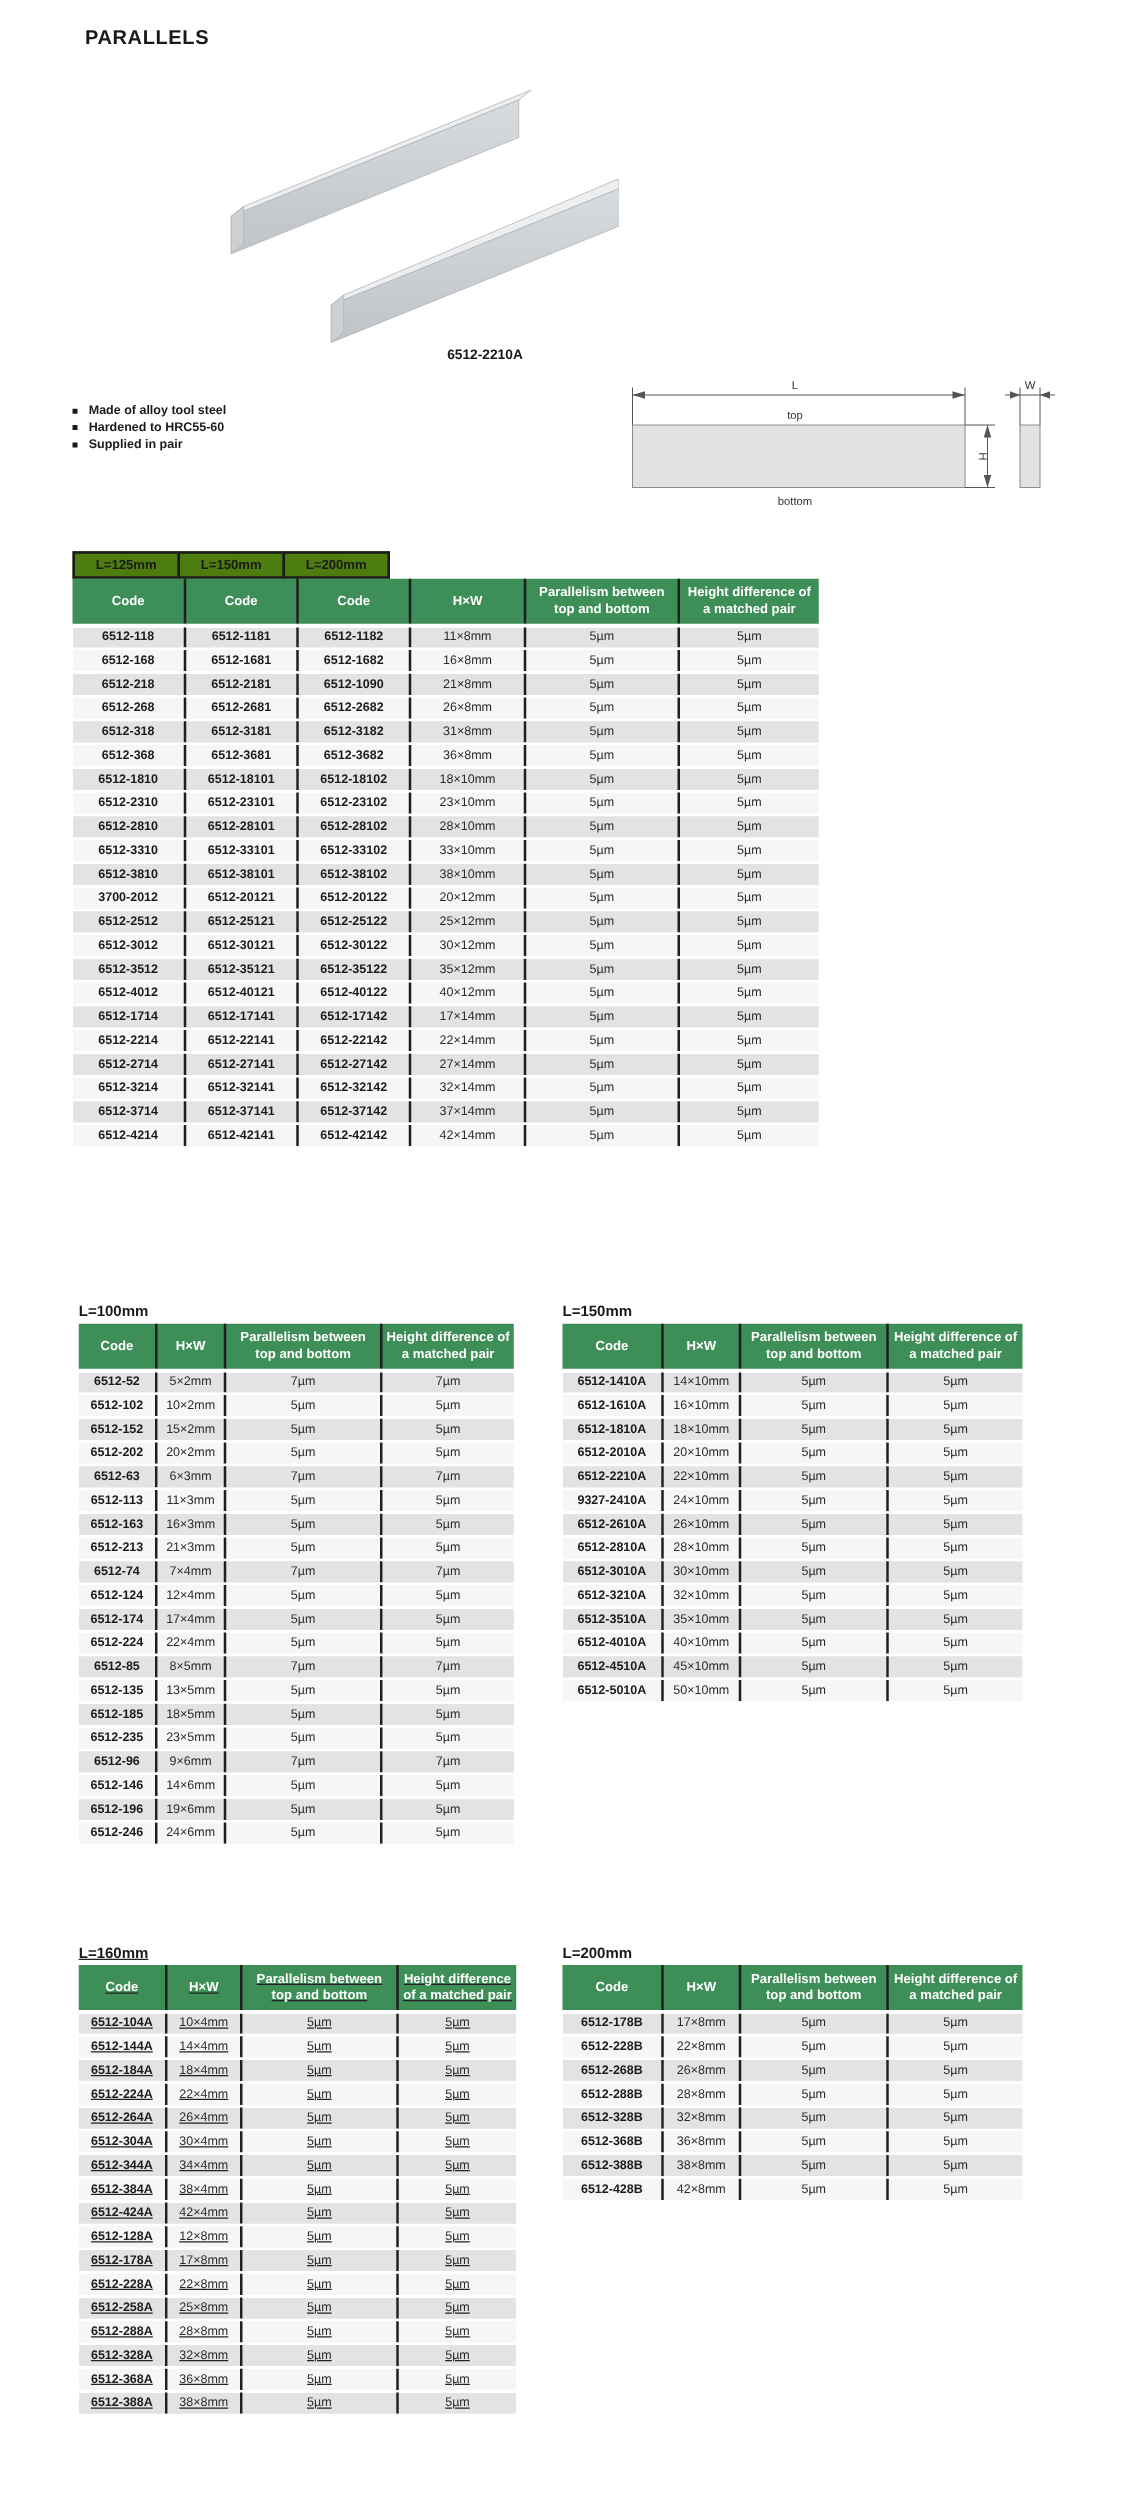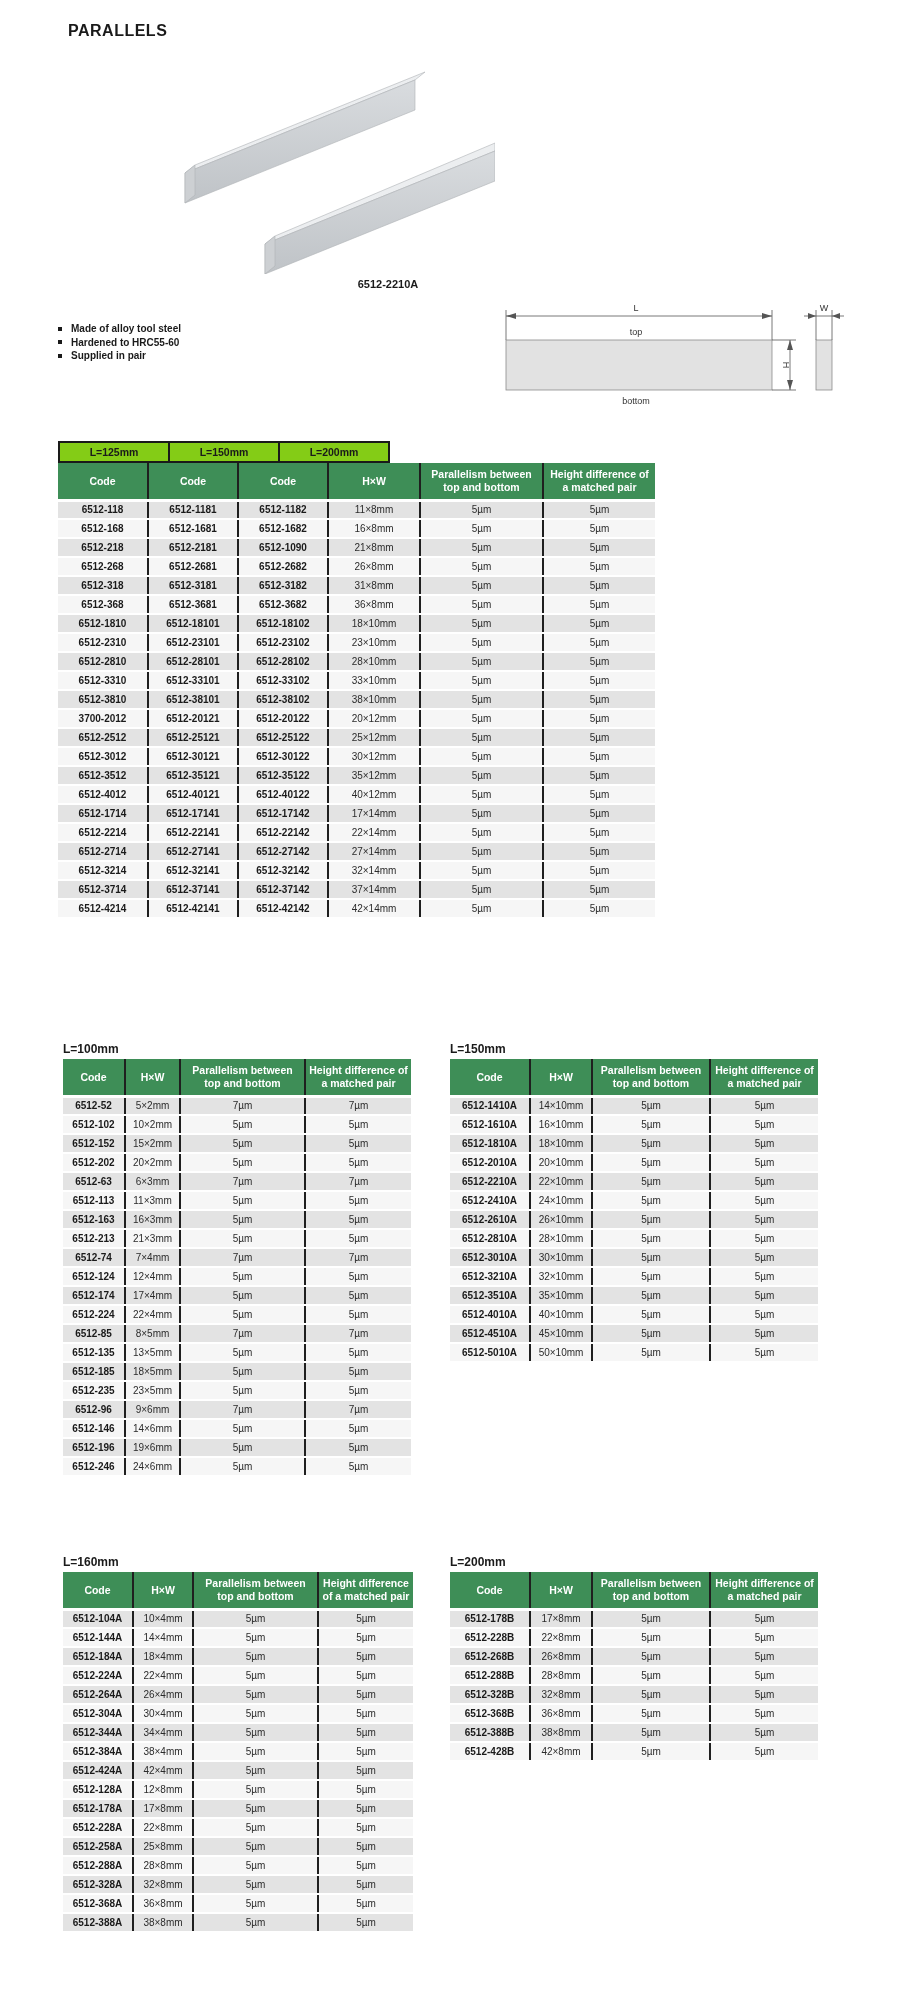--- a/index.html
+++ b/index.html
@@ -57,40 +57,40 @@
     border-bottom: 2px solid #ffffff;
     overflow: hidden; white-space: nowrap;
   }
   th + th, td + td { border-left: 2px solid #1f1f1f; }
   tbody tr:nth-child(odd) td  { background: #e3e3e3; }
   tbody tr:nth-child(even) td { background: #f6f6f6; }
 
   
   #main-table-tabs { left: 58px; top: 441px; display: flex; }
   #main-table-tabs .tab {
-    width: 112px; height: 22px; background:#84cc16;
+    width: 86px; height: 22px; background:#4d7c0f;
     border: 2px solid #1a1a1a;
     font-size: 10.5px; font-weight: bold; color:#1a1a1a;
     display:flex; align-items:center; justify-content:center;
   }
   #main-table-tabs .tab + .tab { margin-left: -2px; }
   #main-table-wrap { left: 58px; top: 463px; }
   .t-main { width: 597px; }
   .t-main th:nth-child(1), .t-main th:nth-child(2), .t-main th:nth-child(3) { width: 90px; }
   .t-main th:nth-child(4) { width: 92px; }
   .t-main th:nth-child(5) { width: 123px; }
   .t-main th:nth-child(6) { width: 112px; }
   .t-main td:nth-child(-n+3) { font-weight: bold; color:#1a1a1a; }
 
   
   .subtable .table-title { font-size: 12px; font-weight: bold; color:#1a1a1a; margin-bottom: 3px; }
   .t-sub td:first-child { font-weight: bold; color:#1a1a1a; }
   #subtable-l100 { left: 63px;  top: 1042px; }
   #subtable-l150 { left: 450px; top: 1042px; }
-  #subtable-l160 { left: 63px;  top: 1555px; }
+  #subtable-l160 { left: 63px;  top: 1555px; text-decoration: underline; }
   #subtable-l200 { left: 450px; top: 1555px; }
   .t-l100 { width: 348px; }
   .t-l100 th:nth-child(1){width:62px} .t-l100 th:nth-child(2){width:55px}
   .t-l100 th:nth-child(3){width:125px} .t-l100 th:nth-child(4){width:106px}
   .t-l160 { width: 350px; }
   .t-l160 th:nth-child(1){width:70px} .t-l160 th:nth-child(2){width:60px}
   .t-l160 th:nth-child(3){width:125px} .t-l160 th:nth-child(4){width:95px}
   .t-right { width: 368px; }
   .t-right th:nth-child(1){width:80px} .t-right th:nth-child(2){width:62px}
   .t-right th:nth-child(3){width:118px} .t-right th:nth-child(4){width:108px}
@@ -527,21 +527,21 @@
           <td>5µm</td>
           <td>5µm</td>
         </tr>
         <tr>
           <td>6512-2210A</td>
           <td>22×10mm</td>
           <td>5µm</td>
           <td>5µm</td>
         </tr>
         <tr>
-          <td>6512-2410A</td>
+          <td>9327-2410A</td>
           <td>24×10mm</td>
           <td>5µm</td>
           <td>5µm</td>
         </tr>
         <tr>
           <td>6512-2610A</td>
           <td>26×10mm</td>
           <td>5µm</td>
           <td>5µm</td>
         </tr>

